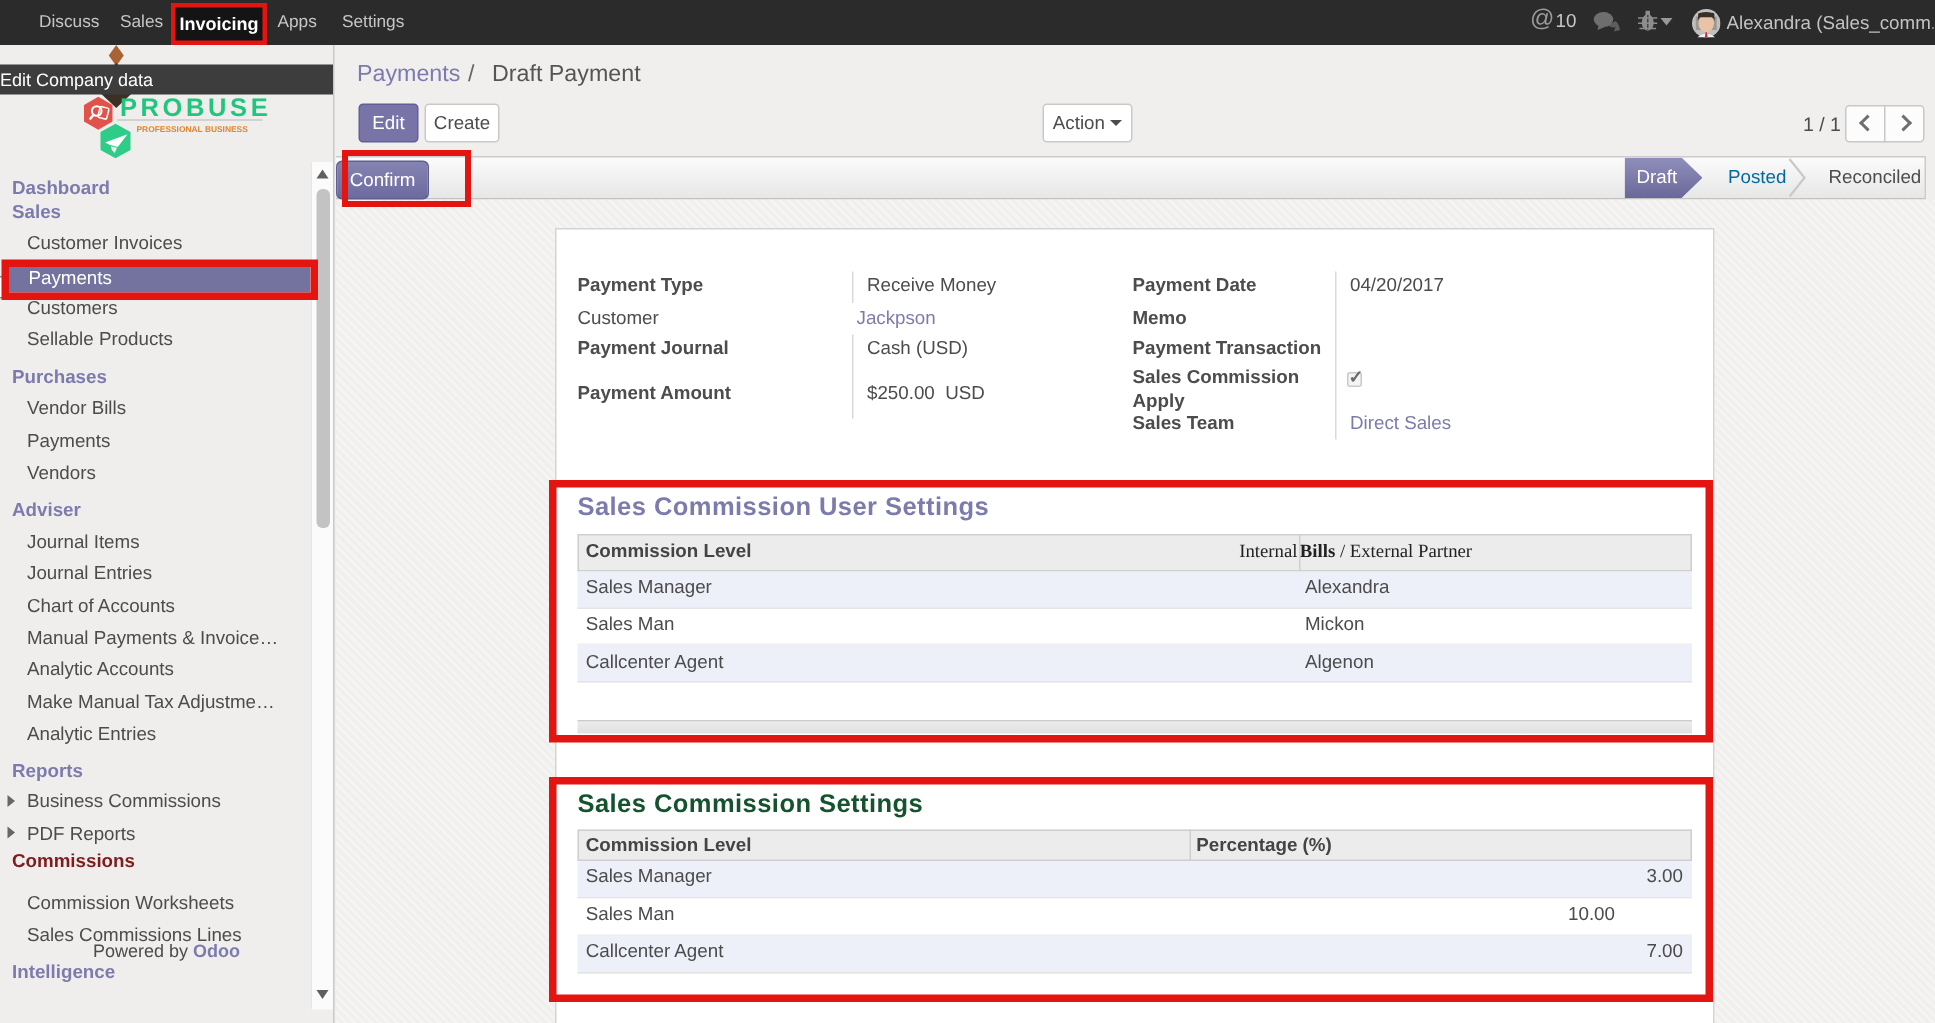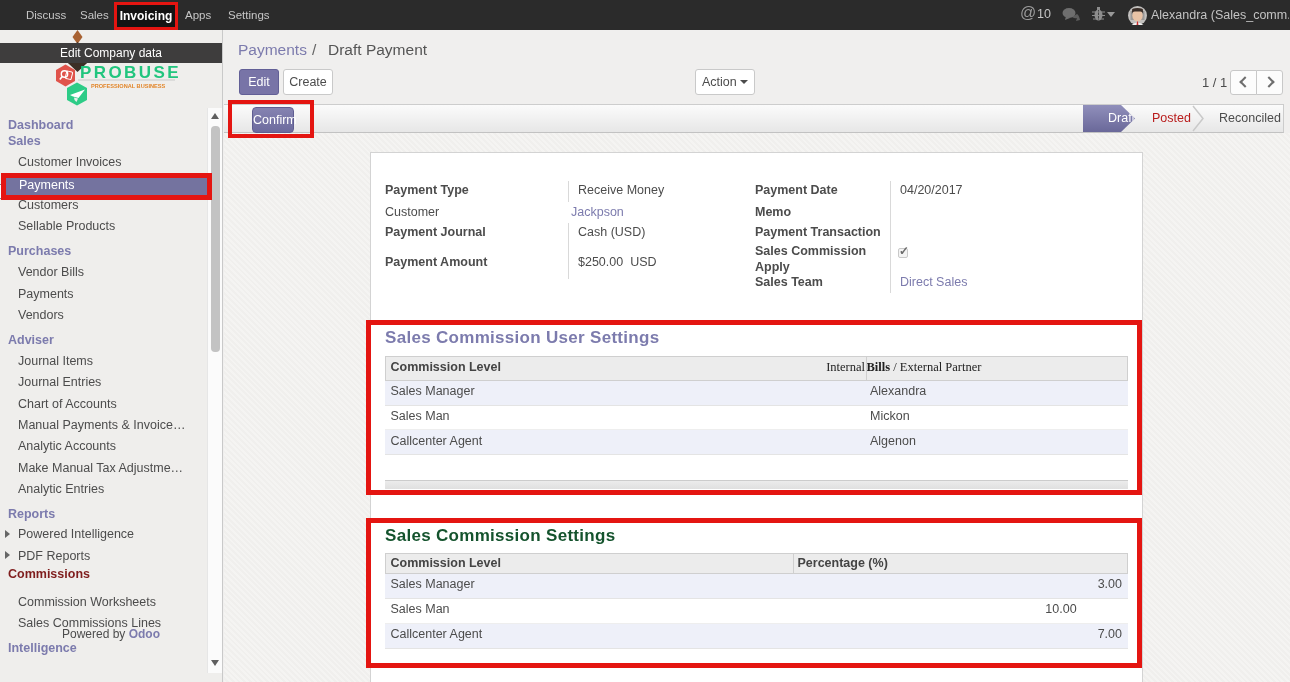--- a/index.html
+++ b/index.html
@@ -57,21 +57,21 @@
   <text x="51" y="58.2" font-family="Liberation Sans" font-weight="bold" font-size="5.6" letter-spacing="0" fill="#e2862a">PROFESSIONAL BUSINESS</text>
   <polygon points="25.5,34.5 35,40 35,51 25.5,56.5 16,51 16,40" fill="#e0534b"></polygon>
   <rect x="26" y="41.5" width="6" height="7.5" rx="1" fill="none" stroke="#fff" stroke-width="1" transform="rotate(14 29 45)"></rect>
   <circle cx="24.5" cy="44" r="3.2" fill="none" stroke="#fff" stroke-width="1.4"></circle>
   <line x1="22.2" y1="46.6" x2="19.8" y2="49.6" stroke="#fff" stroke-width="1.6"></line>
   <polygon points="37,52.5 47,58 47,70 37,75.5 27,70 27,58" fill="#2dcc87"></polygon>
   <polygon points="30,65 45,59.5 38.5,68 33,66.5" fill="#fff"></polygon>
   <polygon points="34,67.5 38,68.5 36.5,72 34.5,70" fill="#eee"></polygon>
 </svg>
 
-<div class="abs" style="left:0;top:43px;width:222px;height:20px;background:#3e3d3d;color:#fff;text-align:center;line-height:20px;font-size:12px">Edit Company data</div>
+<div class="abs" style="left:0;top:43px;width:222px;height:20px;background:#3e3d3d;color:#fff;text-align:left;line-height:20px;font-size:12px">Edit Company data</div>
 
 <div class="abs bold" style="left:8px;top:118px;color:#7c7bad">Dashboard</div>
 <div class="abs bold" style="left:8px;top:134px;color:#7c7bad">Sales</div>
 <div class="abs" style="left:18px;top:155px">Customer Invoices</div>
 <div class="abs" style="left:1px;top:172.5px;width:211px;height:27px;border:5px solid #e41511;z-index:5"></div>
 <div class="abs" style="left:3px;top:177.5px;width:204px;height:17px;background:#74739f"></div>
 <div class="abs" style="left:19px;top:178px;color:#fff">Payments</div>
 <div class="abs" style="left:18px;top:197.5px">Customers</div>
 <div class="abs" style="left:18px;top:219px">Sellable Products</div>
 <div class="abs bold" style="left:8px;top:244px;color:#7c7bad">Purchases</div>
@@ -81,21 +81,21 @@
 <div class="abs bold" style="left:8px;top:333px;color:#7c7bad">Adviser</div>
 <div class="abs" style="left:18px;top:354px">Journal Items</div>
 <div class="abs" style="left:18px;top:375px">Journal Entries</div>
 <div class="abs" style="left:18px;top:396.5px">Chart of Accounts</div>
 <div class="abs" style="left:18px;top:418px">Manual Payments &amp; Invoice…</div>
 <div class="abs" style="left:18px;top:439px">Analytic Accounts</div>
 <div class="abs" style="left:18px;top:460.5px">Make Manual Tax Adjustme…</div>
 <div class="abs" style="left:18px;top:482px">Analytic Entries</div>
 <div class="abs bold" style="left:8px;top:507px;color:#7c7bad">Reports</div>
 <div class="abs" style="left:5px;top:530px;width:0;height:0;border-top:4px solid transparent;border-bottom:4px solid transparent;border-left:5px solid #666"></div>
-<div class="abs" style="left:18px;top:527px">Powered Intelligence</div>
+<div class="abs" style="left:18px;top:527px">Business Commissions</div>
 <div class="abs" style="left:5px;top:551px;width:0;height:0;border-top:4px solid transparent;border-bottom:4px solid transparent;border-left:5px solid #666"></div>
 <div class="abs" style="left:18px;top:548.5px">PDF Reports</div>
 <div class="abs bold" style="left:8px;top:567px;color:#7f1d1d">Commissions</div>
 <div class="abs" style="left:18px;top:594.5px">Commission Worksheets</div>
 <div class="abs" style="left:18px;top:616px">Sales Commissions Lines</div>
 <div class="abs bold" style="left:8px;top:641px;color:#7c7bad">Intelligence</div>
 <div class="abs" style="left:0;top:627px;width:222px;text-align:center;font-size:12px">Powered by <span class="bold" style="color:#7c7bad">Odoo</span></div>
 
 <div class="abs" style="left:207px;top:108px;width:15px;height:565px;background:#fbfbfb;border-left:1px solid #e6e6e6"></div>
 <div class="abs" style="left:211px;top:113px;width:0;height:0;border-left:4px solid transparent;border-right:4px solid transparent;border-bottom:6px solid #5f5f5f"></div>
@@ -112,30 +112,30 @@
 <div class="abs" style="left:283px;top:69px;width:50px;height:26px;background:#fff;border:1px solid #c9c9c9;border-radius:3px;text-align:center;line-height:24px">Create</div>
 <div class="abs" style="left:695px;top:69px;width:60px;height:26px;background:#fff;border:1px solid #c9c9c9;border-radius:3px;text-align:center;line-height:24px">Action <span style="display:inline-block;vertical-align:2px;border-left:4px solid transparent;border-right:4px solid transparent;border-top:4px solid #4c4c4c"></span></div>
 
 <div class="abs" style="left:1202px;top:75px;font-size:13px">1 / 1</div>
 <div class="abs" style="left:1230px;top:70px;width:27px;height:25px;background:#fcfcfc;border:1px solid #c8c8c8;border-radius:3px 0 0 3px"></div>
 <div class="abs" style="left:1256px;top:70px;width:27px;height:25px;background:#fcfcfc;border:1px solid #c8c8c8;border-radius:0 3px 3px 0"></div>
 <div class="abs" style="left:1241px;top:78px;width:8px;height:8px;border-left:2px solid #6e6e6e;border-bottom:2px solid #6e6e6e;transform:rotate(45deg)"></div>
 <div class="abs" style="left:1265px;top:78px;width:8px;height:8px;border-right:2px solid #6e6e6e;border-top:2px solid #6e6e6e;transform:rotate(45deg)"></div>
 
 <div class="abs" style="left:224px;top:104px;width:1060px;height:29px;background:linear-gradient(#fbfbfb,#e7e7e7);border-top:1px solid #cdcdcd;border-bottom:1px solid #c2c2c2;border-right:1px solid #ccc"></div>
-<div class="abs" style="left:1083px;top:105px;width:52px;height:27px;background:linear-gradient(#908fbb,#6a6899);clip-path:polygon(0 0,38px 0,52px 50%,38px 100%,0 100%);color:#fff;line-height:27px;padding-left:25px">Draft</div>
-<div class="abs" style="left:1152px;top:110.5px;color:#b91c1c">Posted</div>
+<div class="abs" style="left:1083px;top:105px;width:52px;height:27px;background:linear-gradient(#908fbb,#6a6899);clip-path:polygon(0 0,38px 0,52px 50%,38px 100%,0 100%);color:#fff;line-height:27px;padding-left:8px">Draft</div>
+<div class="abs" style="left:1152px;top:110.5px;color:#0369a1">Posted</div>
 <svg class="abs" style="left:1191px;top:105px" width="14" height="27" viewBox="0 0 14 27">
   <polyline points="2,1 12,13.5 2,26" fill="none" stroke="#c9c9c9" stroke-width="1.5"></polyline>
 </svg>
 <div class="abs" style="left:1219px;top:110.5px;color:#4c4c4c">Reconciled</div>
 
 <div class="abs" style="left:224px;top:133px;width:1066px;height:549px;background:#f0efed;background-image:repeating-linear-gradient(45deg,rgba(255,255,255,.3) 0,rgba(255,255,255,.3) 2px,transparent 2px,transparent 4px)"></div>
 
-<div class="abs" style="left:252px;top:107px;width:42px;height:26px;background:linear-gradient(#8583b1,#6d6b9e);border:1px solid #5f5d91;border-radius:4px;color:#fff;text-align:center;line-height:24px">Confirm</div>
+<div class="abs" style="left:224px;top:107px;width:62px;height:26px;background:linear-gradient(#8583b1,#6d6b9e);border:1px solid #5f5d91;border-radius:4px;color:#fff;text-align:center;line-height:24px">Confirm</div>
 <div class="red" style="left:228px;top:100px;width:86px;height:38px"></div>
 
 <div class="abs" style="left:370px;top:152px;width:773px;height:531px;background:#fff;border:1px solid #d3d3d3"></div>
 
 <div class="abs bold" style="left:385px;top:182.5px">Payment Type</div>
 <div class="abs" style="left:578px;top:182.5px">Receive Money</div>
 <div class="abs" style="left:385px;top:204.5px">Customer</div>
 <div class="abs link" style="left:571px;top:204.5px">Jackpson</div>
 <div class="abs bold" style="left:385px;top:224.5px">Payment Journal</div>
 <div class="abs" style="left:578px;top:224.5px">Cash (USD)</div>

